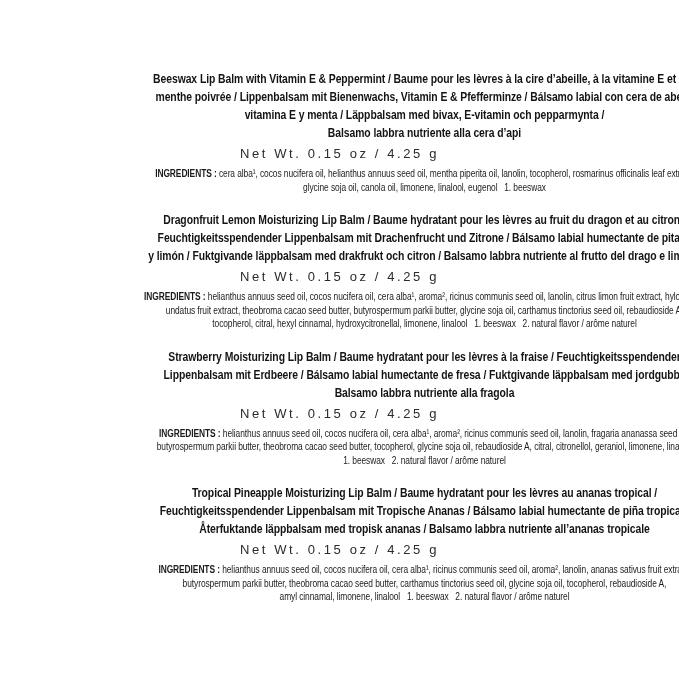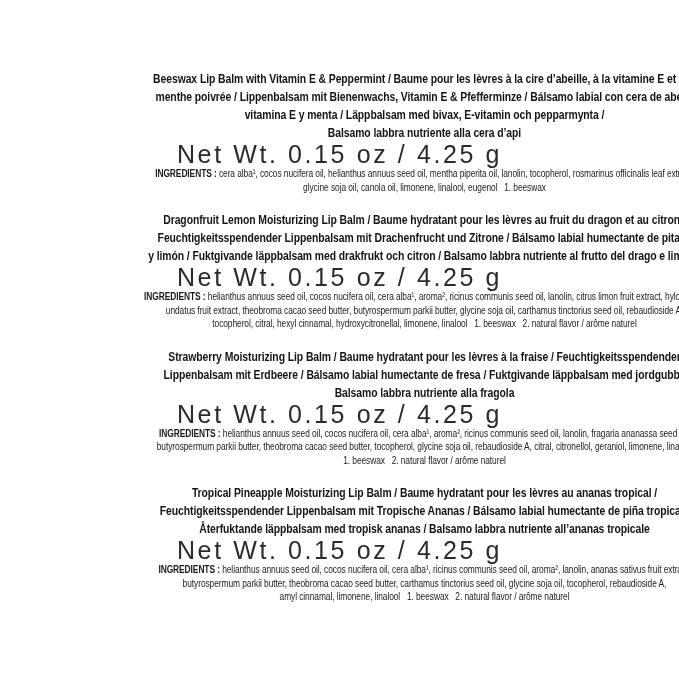--- a/index.html
+++ b/index.html
@@ -31,21 +31,21 @@
   }
   .title {
     font-weight: bold;
     font-size: 13px;
     line-height: 18px;
     letter-spacing: -0.1px;
     color: #141414;
     margin: 0;
   }
   .netwt {
-    font-size: 25px;
+    font-size: 13px;
     line-height: 22px;
     font-weight: 400;
     letter-spacing: 2.6px;
     text-align: center;
     color: #2b2b2b;
     margin: 1px 0 2px 0;
   }
   .ingredients {
     font-size: 10.5px;
     line-height: 13.5px;

